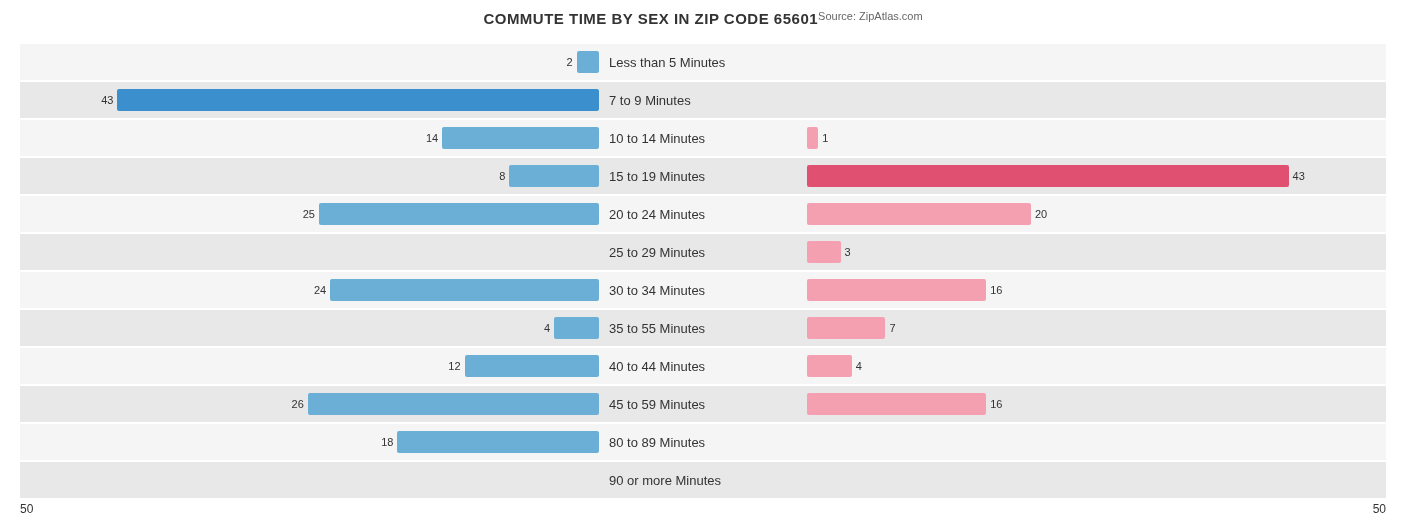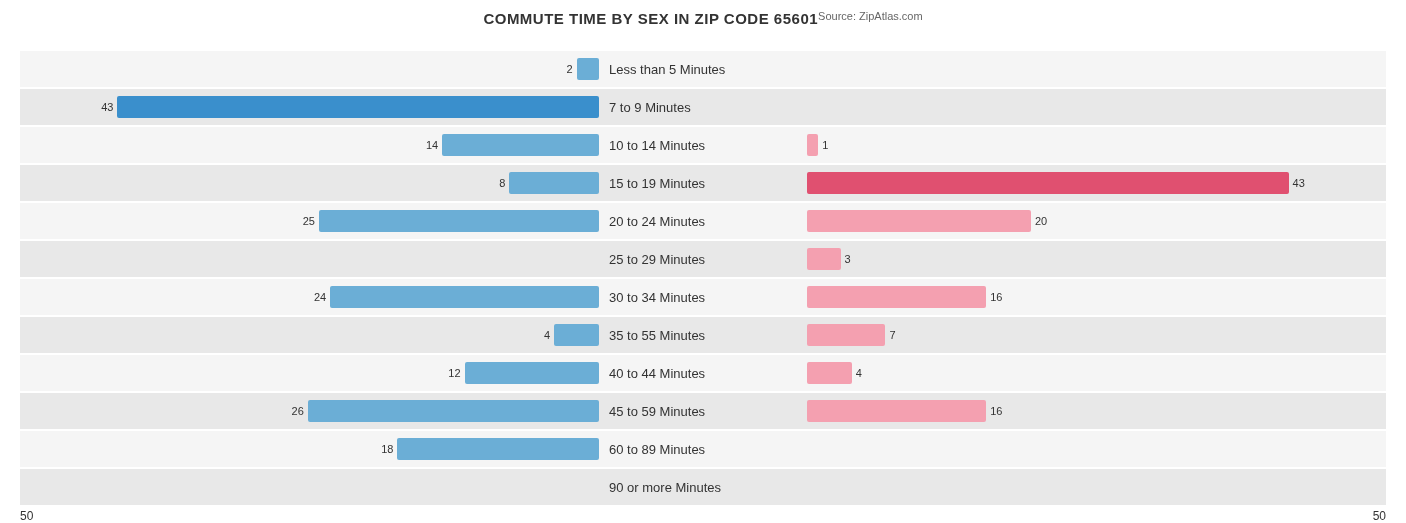--- a/index.html
+++ b/index.html
@@ -15,21 +15,21 @@
       font-weight: bold;
       color: #333;
       text-transform: uppercase;
       letter-spacing: 0.5px;
       margin-bottom: 4px;
     }
     .source {
       font-size: 11px;
       color: #666;
       text-align: right;
-      margin-bottom: 23px;
+      margin-bottom: 16px;
     }
     .chart-area {
       position: relative;
       width: 100%;
     }
     .row {
       display: flex;
       align-items: center;
       height: 36px;
       margin-bottom: 2px;
@@ -250,21 +250,21 @@
       <div class="right-bar-container">
         <div class="right-bar" style="width:179.20000000000002px;background:#f4a0b0;"></div>
         <span class="right-value">16</span>
       </div>
     </div>
     <div class="row">
       <div class="left-bar-container">
         <span class="left-value">18</span>
         <div class="left-bar" style="width:201.6px;background:#6baed6;"></div>
       </div>
-      <div class="label-center">60 to 89 Minutes</div>
+      <div class="label-center">80 to 89 Minutes</div>
       <div class="right-bar-container">
         <div class="right-bar" style="width:0px;background:#f4a0b0;"></div>
         <span class="right-value"></span>
       </div>
     </div>
     <div class="row">
       <div class="left-bar-container">
         <span class="left-value"></span>
         <div class="left-bar" style="width:0px;background:#6baed6;"></div>
       </div>

